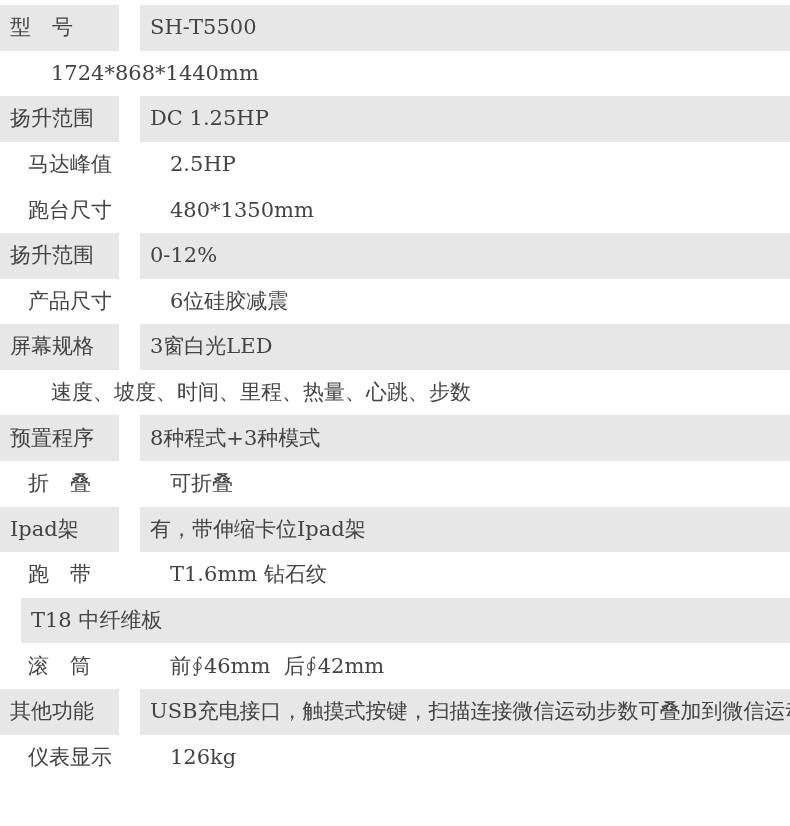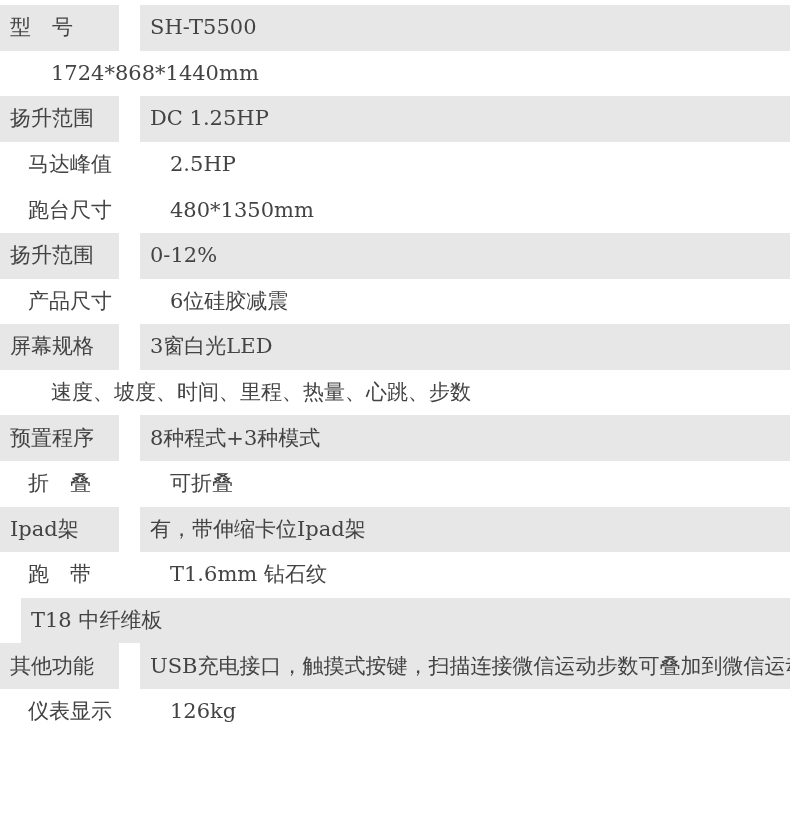--- a/index.html
+++ b/index.html
@@ -186,20 +186,29 @@
       </div>
     </div>
 
     <div class="spec-row alt">
       <div class="gutter"></div>
       <div class="cell value-cell">
         <span class="value-text">T18 中纤维板</span>
       </div>
     </div>
 
+    <div class="spec-row">
+      <div class="cell label-cell">
+        <span class="label-text">滚　筒</span>
+      </div>
+      <div class="gutter"></div>
+      <div class="cell value-cell">
+        <span class="value-text">前∮46mm  后∮42mm</span>
+      </div>
+    </div>
 
     <div class="spec-row alt">
       <div class="cell label-cell">
         <span class="label-text">其他功能</span>
       </div>
       <div class="gutter"></div>
       <div class="cell value-cell">
         <span class="value-text">USB充电接口，触摸式按键，扫描连接微信运动步数可叠加到微信运动中</span>
       </div>
     </div>

